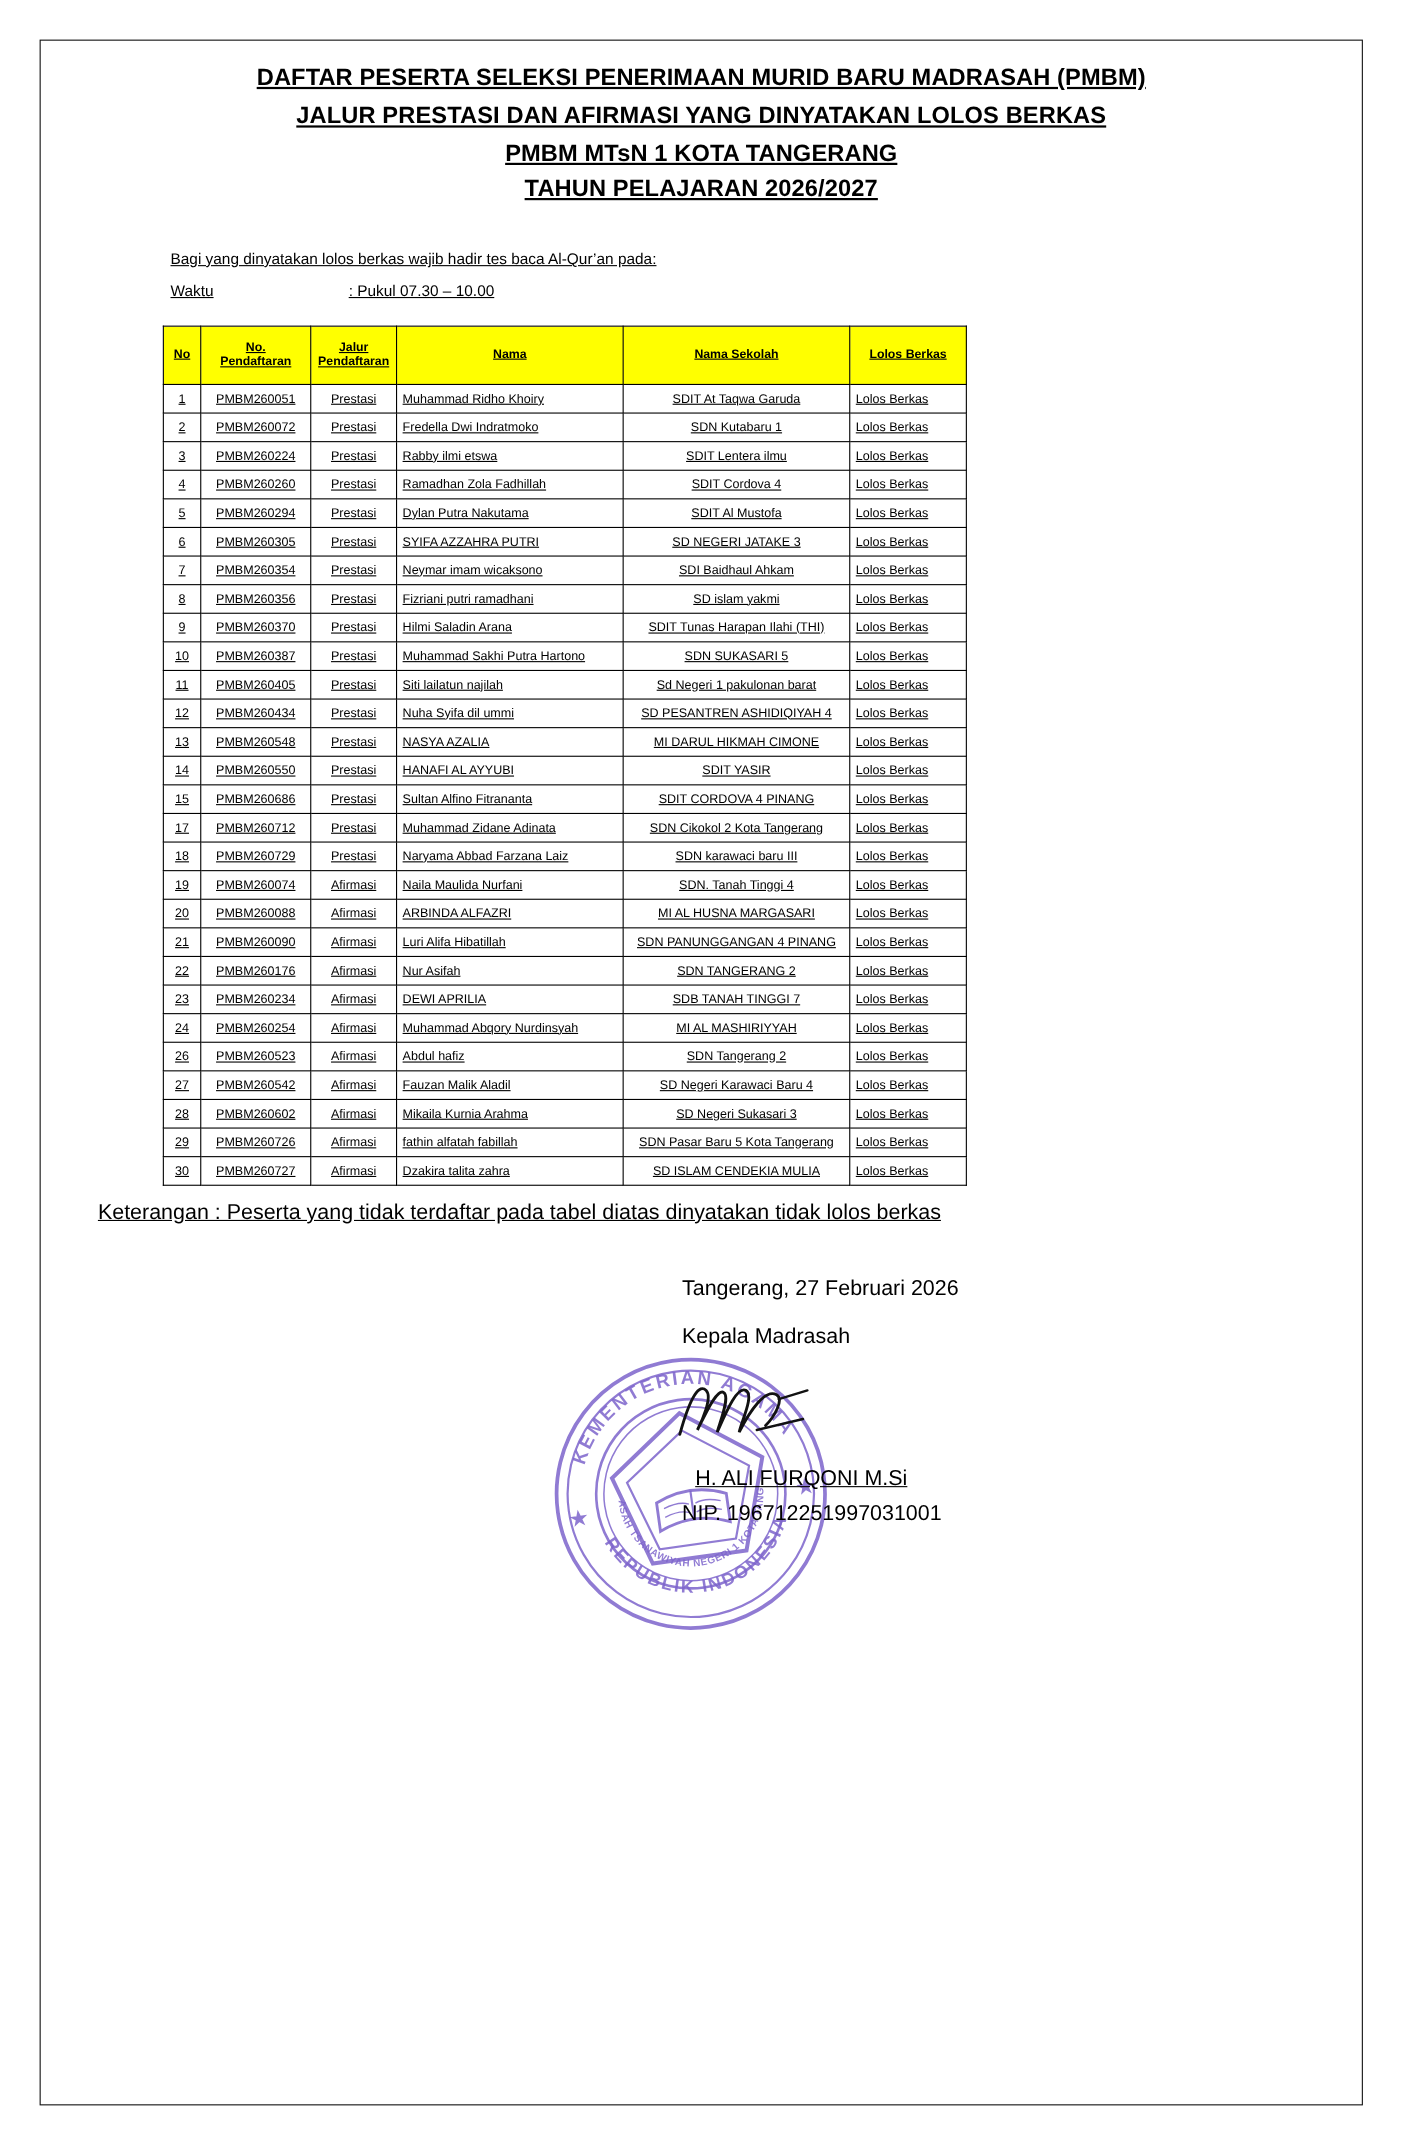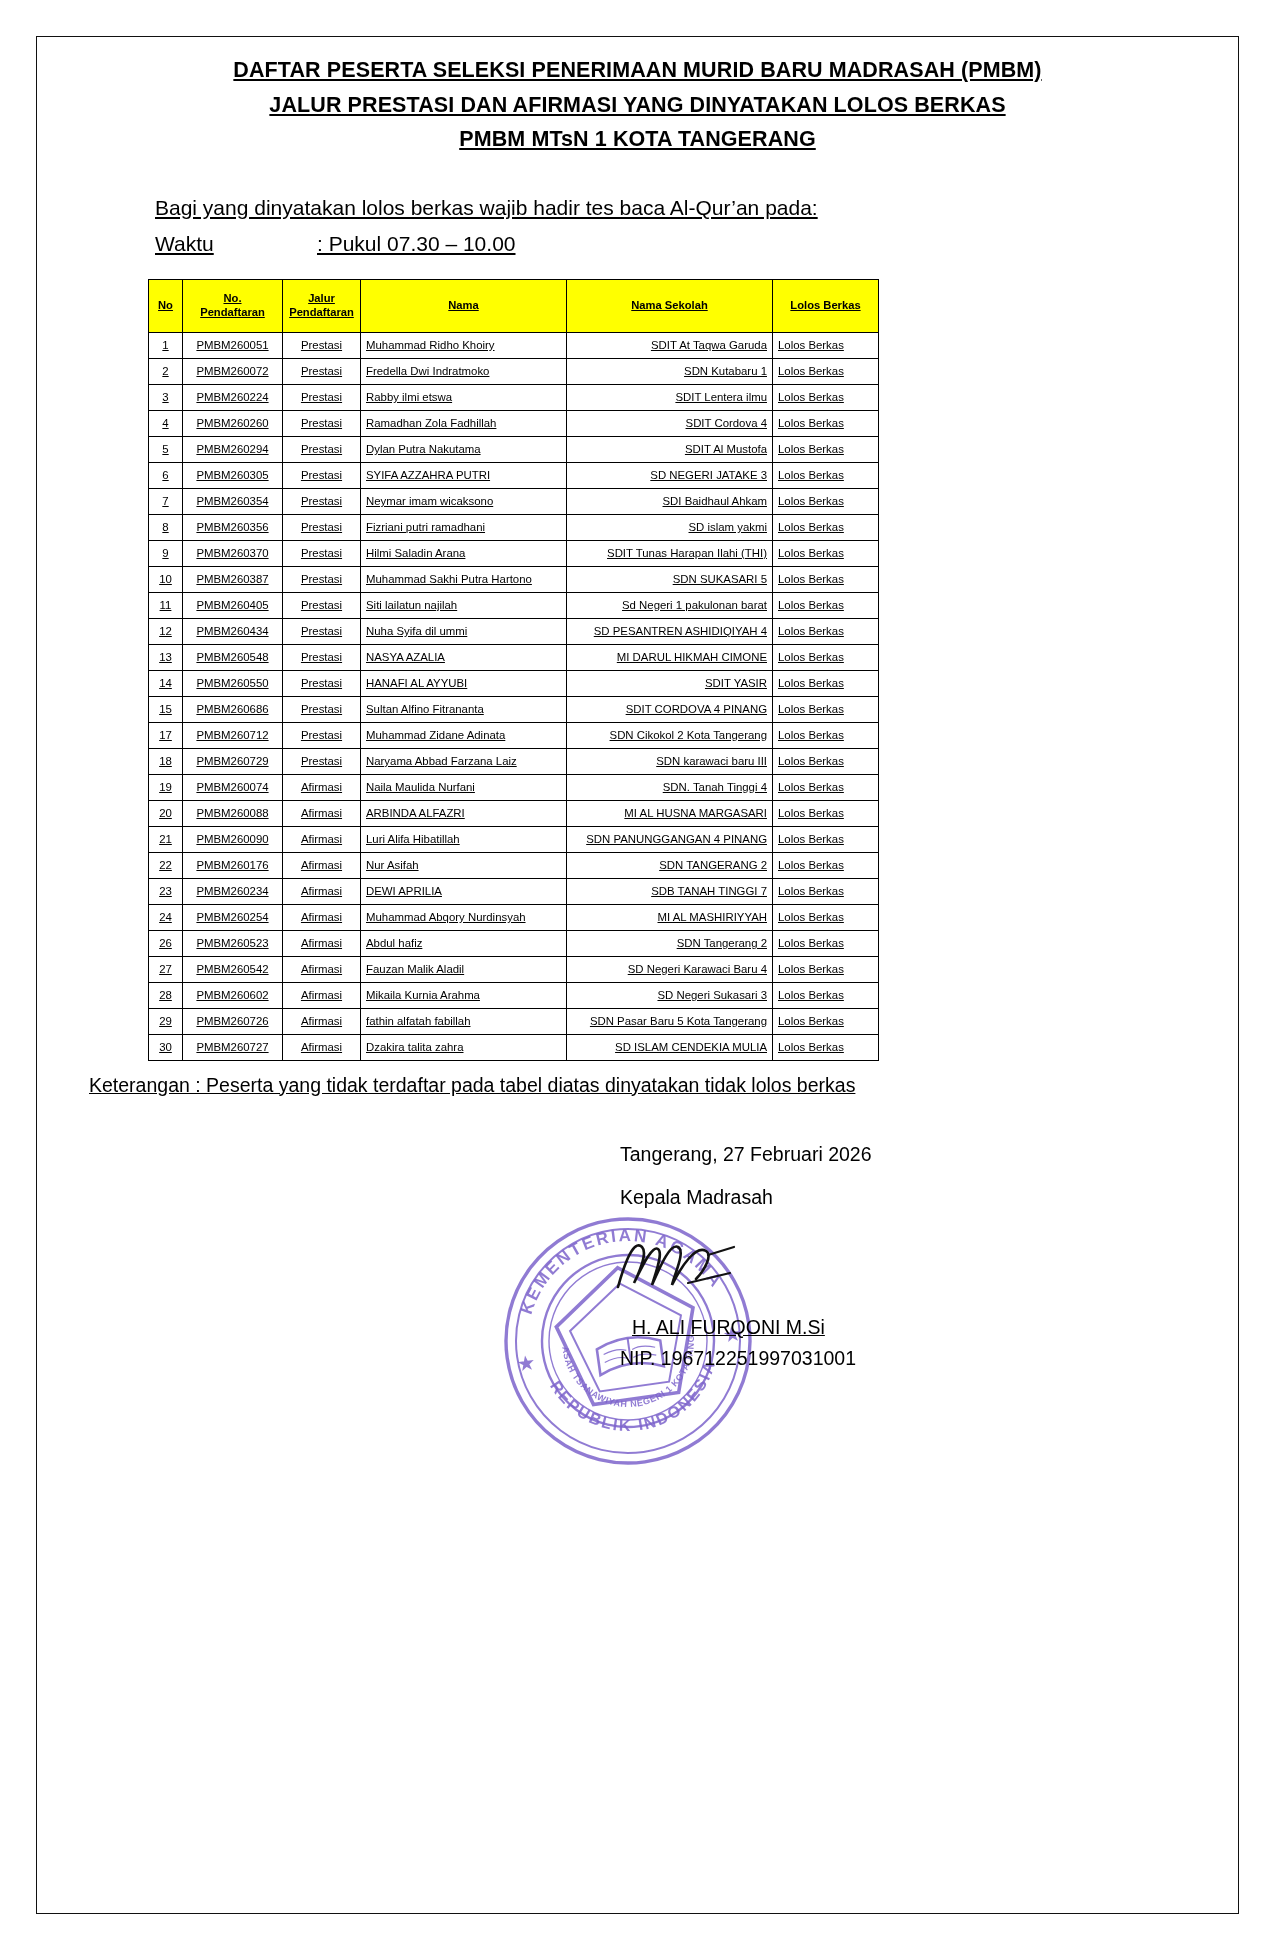--- a/index.html
+++ b/index.html
@@ -53,21 +53,21 @@
     margin: 0 0 13px 0;
     white-space: nowrap;
   }
   .title-line.l3 { margin-bottom: 10px; }
   .title-line.l4 { margin-bottom: 0; }
 
   
   .intro {
     margin-top: 46px;
     padding-left: 155px;
-    font-size: 21px;
+    font-size: 14px;
     line-height: 1.0;
   }
   .intro-line {
     margin: 0 0 15px 0;
     white-space: nowrap;
   }
   .kv { display: flex; }
   .kv-label { width: 162px; flex: 0 0 162px; }
   .kv-val { }
 
@@ -99,21 +99,21 @@
     padding: 2px 3px;
   }
   table.roster tbody td {
     height: 26px;
     font-weight: normal;
   }
   td.c-no       { text-align: center; width: 34px; }
   td.c-reg      { text-align: center; width: 100px; }
   td.c-jalur    { text-align: center; width: 78px; }
   td.c-nama     { text-align: left;   width: 206px; }
-  td.c-sekolah  { text-align: right;   width: 206px; margin-left: 37px; }
+  td.c-sekolah  { text-align: center;   width: 206px; margin-left: 37px; }
   td.c-status   { text-align: left;   width: 106px; }
 
   th.h-no      { width: 34px; }
   th.h-reg     { width: 100px; }
   th.h-jalur   { width: 78px; }
   th.h-nama    { width: 206px; }
   th.h-sekolah { width: 206px; }
   th.h-status  { width: 106px; }
 
   .nowrap-cell {
@@ -181,20 +181,21 @@
 
 <div class="page">
   <div class="page-frame"></div>
 
   <div class="content">
 
     <div class="title-block">
       <div class="title-line l1">DAFTAR PESERTA SELEKSI PENERIMAAN MURID BARU MADRASAH (PMBM)</div>
       <div class="title-line l2">JALUR PRESTASI DAN AFIRMASI YANG DINYATAKAN LOLOS BERKAS</div>
       <div class="title-line l3">PMBM MTsN 1 KOTA TANGERANG</div>
+      <div class="title-line l4">TAHUN PELAJARAN 2026/2027</div>
     </div>
 
     <div class="intro">
       <div class="intro-line">Bagi yang dinyatakan lolos berkas wajib hadir tes baca Al-Qur’an pada:</div>
       <div class="intro-line kv">
         <span class="kv-label">Waktu</span>
         <span class="kv-val">: Pukul 07.30 – 10.00</span>
       </div>
     </div>
 

